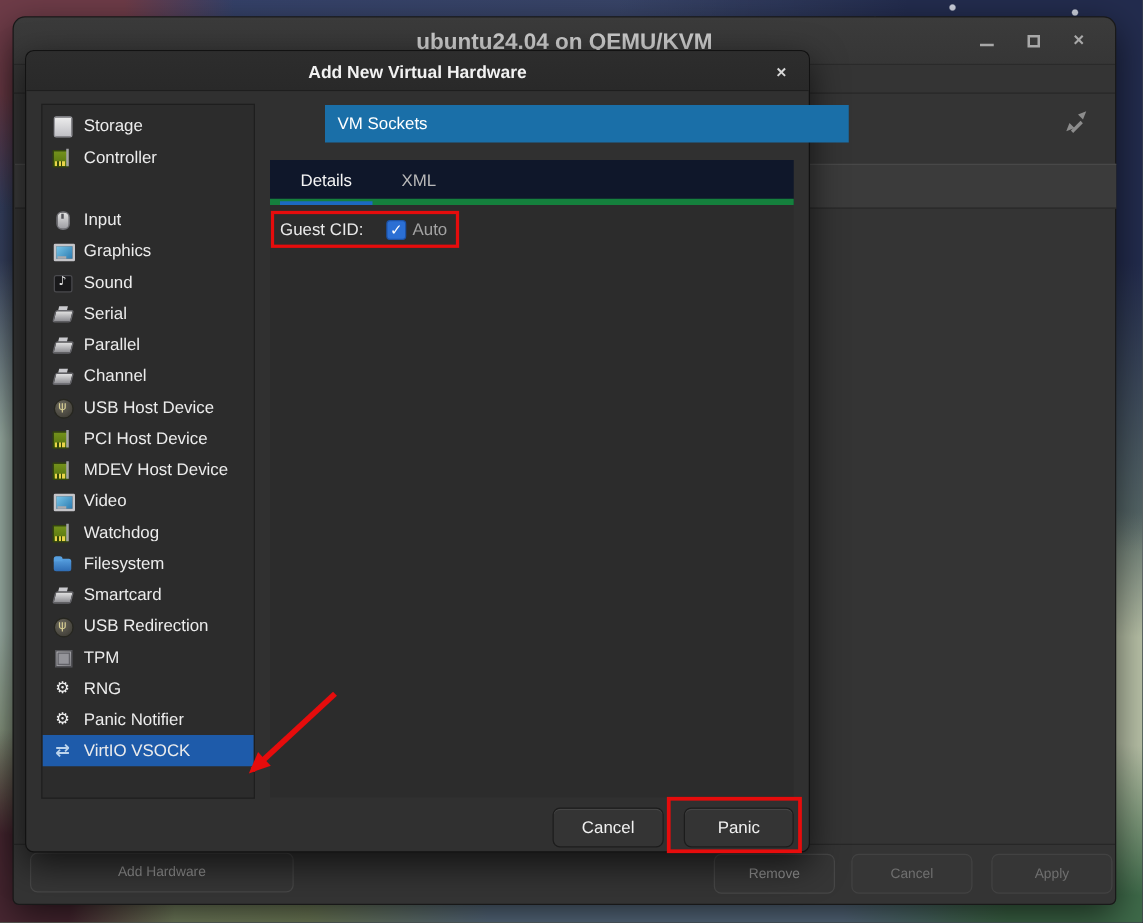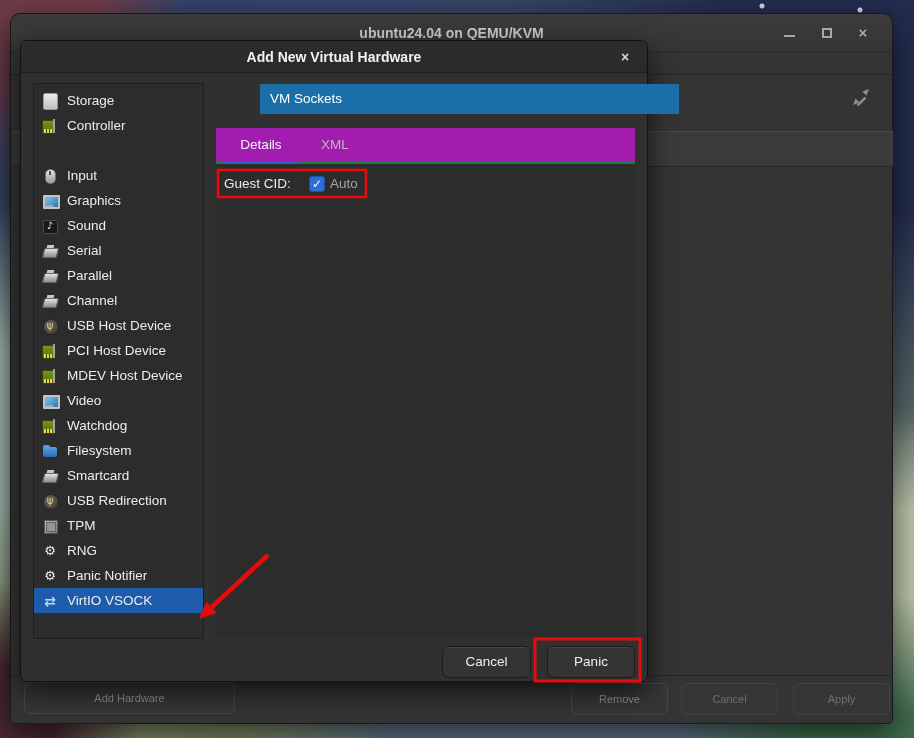--- a/index.html
+++ b/index.html
@@ -26,21 +26,21 @@
   }
 
   
   .vm-window { position:absolute; left:10px; top:13px; width:883px; height:711px;
     background:#343434; border:1px solid #191919; border-radius:10px 10px 5px 5px;
     box-shadow:0 10px 30px rgba(0,0,0,.6); }
   .vm-titlebar { position:absolute; left:0; top:0; width:100%; height:38px;
     background:linear-gradient(#3b3b3b,#363636); border-radius:10px 10px 0 0;
     border-bottom:1px solid #2a2a2a; }
   .vm-title { position:absolute; left:0; right:0; top:0; height:38px; line-height:38px;
-    text-align:center; color:#c9c9c9; font-size:14px; font-weight:700; }
+    text-align:center; color:#c9c9c9; font-size:18px; font-weight:700; }
   .winctl { position:absolute; top:10px; width:18px; height:18px; display:flex;
     align-items:center; justify-content:center; cursor:default; }
   .winctl-min { right:94px; } .winctl-max { right:56px; } .winctl-close { right:20px; }
   .glyph-min { width:11px; height:2px; background:#a8a8a8; margin-top:6px; }
   .glyph-max { width:10px; height:10px; border:2px solid #a8a8a8; }
   .glyph-x  { color:#a8a8a8; font-size:15px; font-weight:700; line-height:18px; }
 
   .vm-toolbar-sep { position:absolute; left:0; top:60px; width:100%; height:1px; background:#272727; }
   .vm-expand { position:absolute; right:17px; top:70px; width:28px; height:28px; }
   .vm-band { position:absolute; left:1px; top:117px; width:881px; height:36px;
@@ -118,21 +118,21 @@
     background:#94949a; border:1px solid #626268; }
   .ic-gear { color:#efefef; font-size:13px; }
   .ic-arrows { color:#8fb0d8; font-size:14px; font-weight:700; }
   .hw-row.selected .ic-arrows { color:#bcd4ec; }
 
   
   .main-panel { position:absolute; left:195px; top:43px; width:419px; height:554px; }
   .panel-header { position:absolute; left:0; top:0; width:100%; height:30px;
     background:#1a6fa8; color:#ffffff; font-size:13.5px; line-height:30px; padding-left:10px;margin-left:44px; }
   .tabbar { position:absolute; left:0; top:44px; width:100%; height:36px;
-    background:#a21caf; border-bottom:3px solid #15803d; }
+    background:#0f172a; border-bottom:5px solid #15803d; }
   .tab { position:absolute; top:0; height:36px; line-height:34px; font-size:13.5px;
     text-align:center; color:#b9b9b9; }
   .tab.active { color:#f4f4f4; }
   .tab.active::after { content:""; position:absolute; left:0; right:0; bottom:0; height:3px; background:#1c6ac2; }
   .tab-details { left:8px; width:74px; }
   .tab-xml { left:96px; width:46px; }
   .panel-content { position:absolute; left:0; top:80px; width:100%; height:474px; background:#2c2c2c; }
   .cid-label { position:absolute; left:8px; top:6px; height:28px; line-height:28px;
     color:#eaeaea; font-size:13.5px; }
   .checkbox { position:absolute; left:93px; top:12px; width:16px; height:16px;

